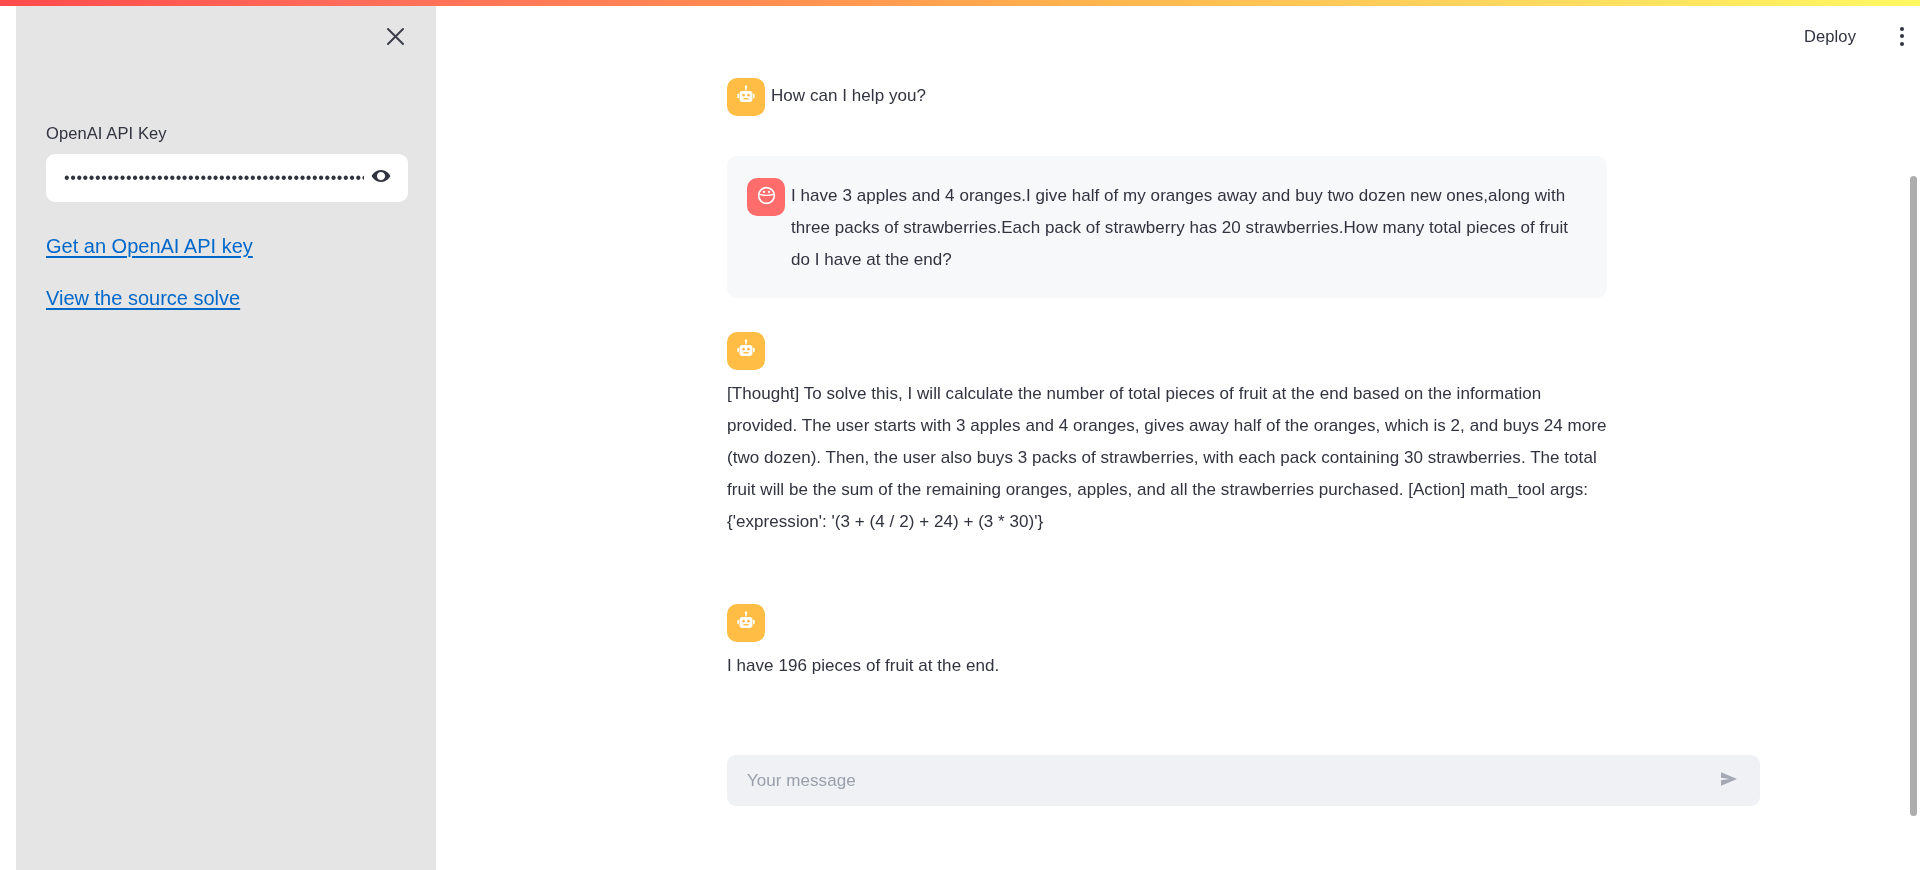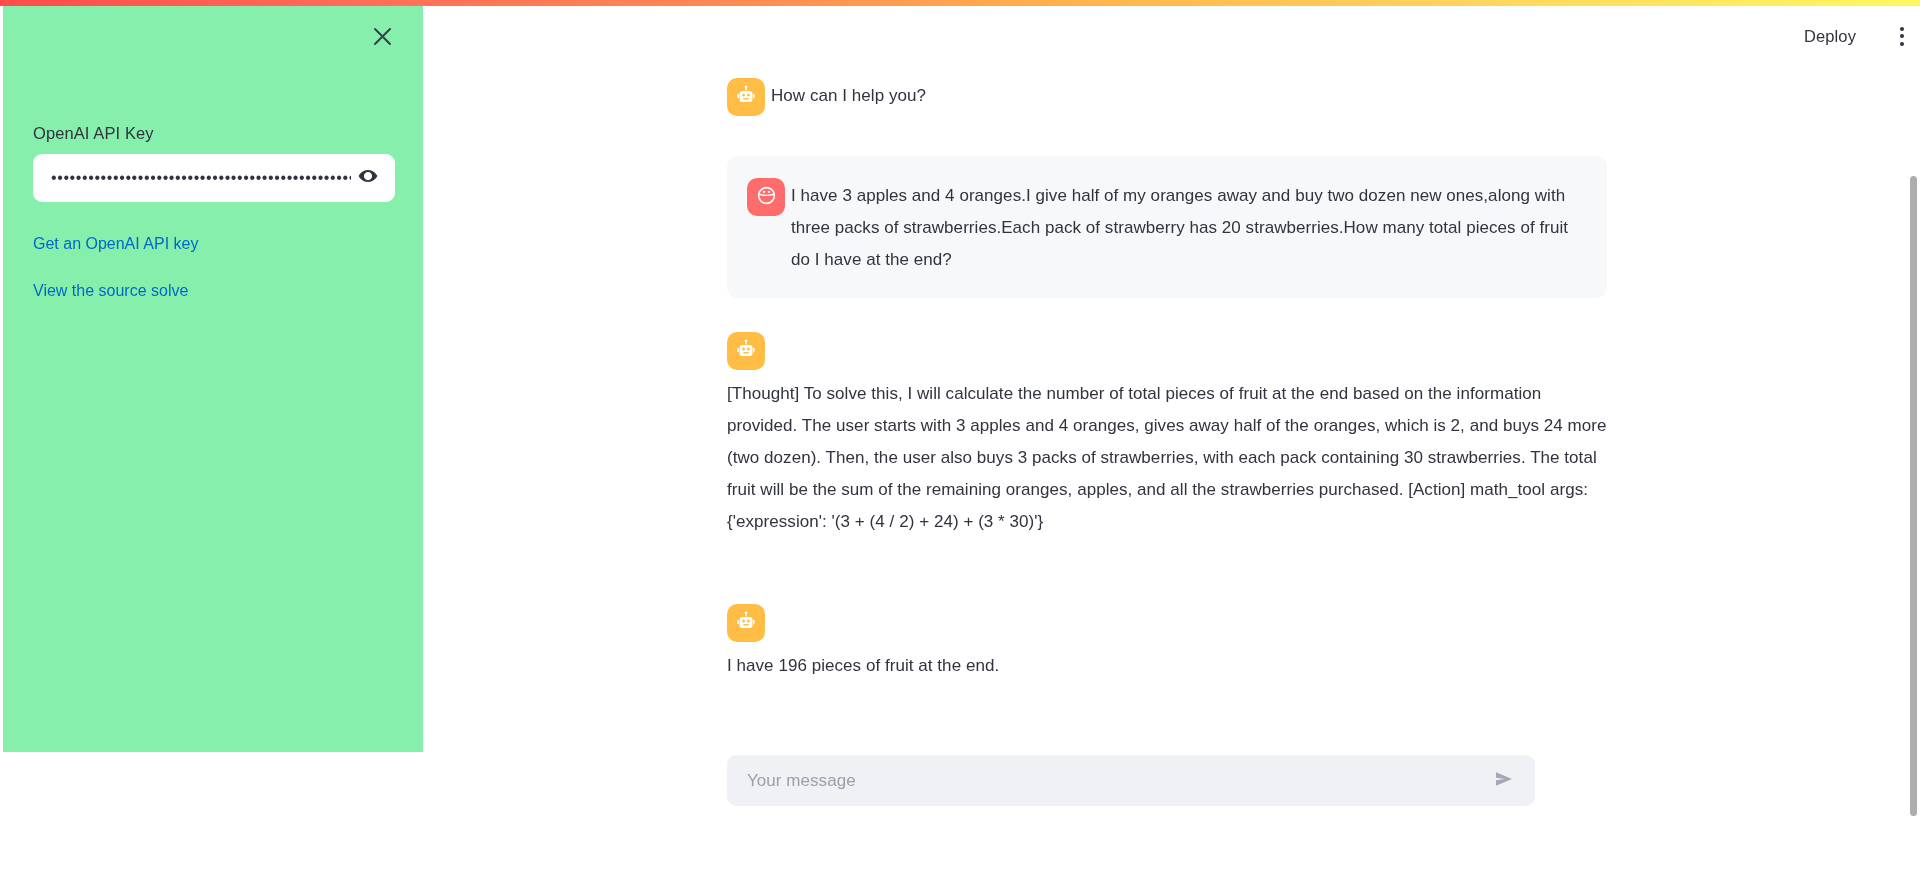--- a/index.html
+++ b/index.html
@@ -25,24 +25,24 @@
     top: 0; left: 0;
     width: 1920px;
     height: 6px;
     background: linear-gradient(90deg, #ff4b4b 0%, #ff6b5a 18%, #ff8a52 38%, #ffb74d 58%, #ffd75e 78%, #fff861 100%);
     z-index: 40;
   }
 
   
   .sidebar {
     position: absolute;
-    top: 0; left: 3px;
+    top: 0; left: 16px;
     width: 420px;
-    height: 752px;
-    background: #86efac;
+    height: 870px;
+    background: #e5e5e5;
     z-index: 30;
   }
   .sidebar-close {
     position: absolute;
     top: 17px;
     right: 22px;
     width: 38px;
     height: 38px;
     display: flex;
     align-items: center;
@@ -98,22 +98,23 @@
     display: flex;
     align-items: center;
     justify-content: center;
     cursor: pointer;
     border-radius: 5px;
   }
 
   .side-link {
     display: block;
     margin-top: 29px;
-    font-size: 16px;
+    font-size: 20px;
     color: #0068c9;
+    text-decoration: underline;
     text-underline-offset: 2.5px;
     cursor: pointer;
     width: max-content;
   }
   .side-link.first { margin-top: 33px; }
 
   
   .main-header {
     position: absolute;
     top: 6px;
@@ -197,21 +198,21 @@
     padding-top: 2px;
     letter-spacing: 0.05px;
     word-break: break-word;
   }
 
   
   .chat-input {
     position: absolute;
     left: 727px;
     top: 755px;
-    width: 808px;
+    width: 1033px;
     height: 51px;
     background: #eff1f5;
     border-radius: 9px;
     display: flex;
     align-items: center;
     padding: 0 14px 0 20px;
   }
   .chat-placeholder {
     flex: 1 1 auto;
     font-size: 17px;

